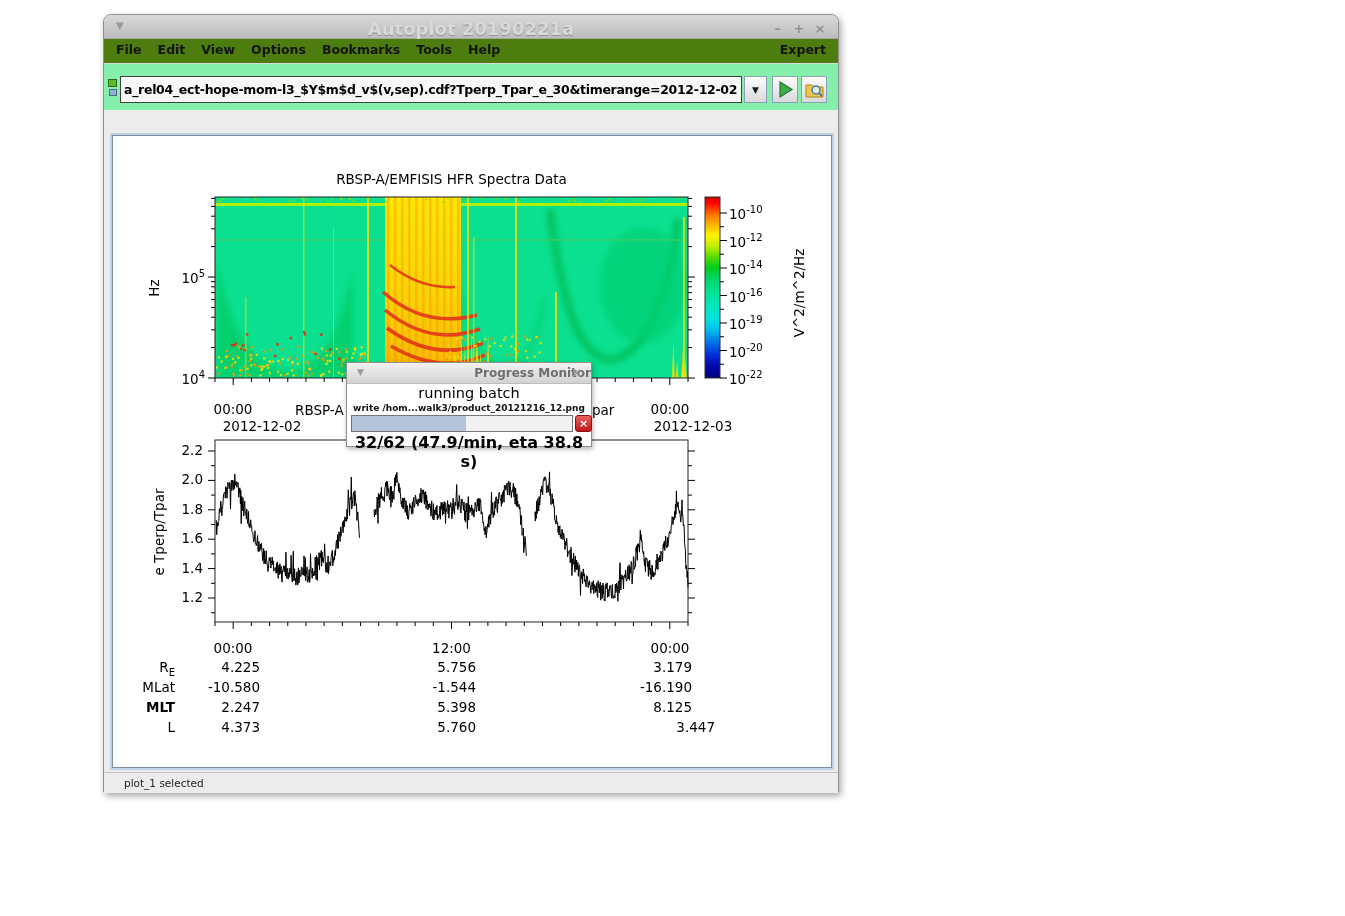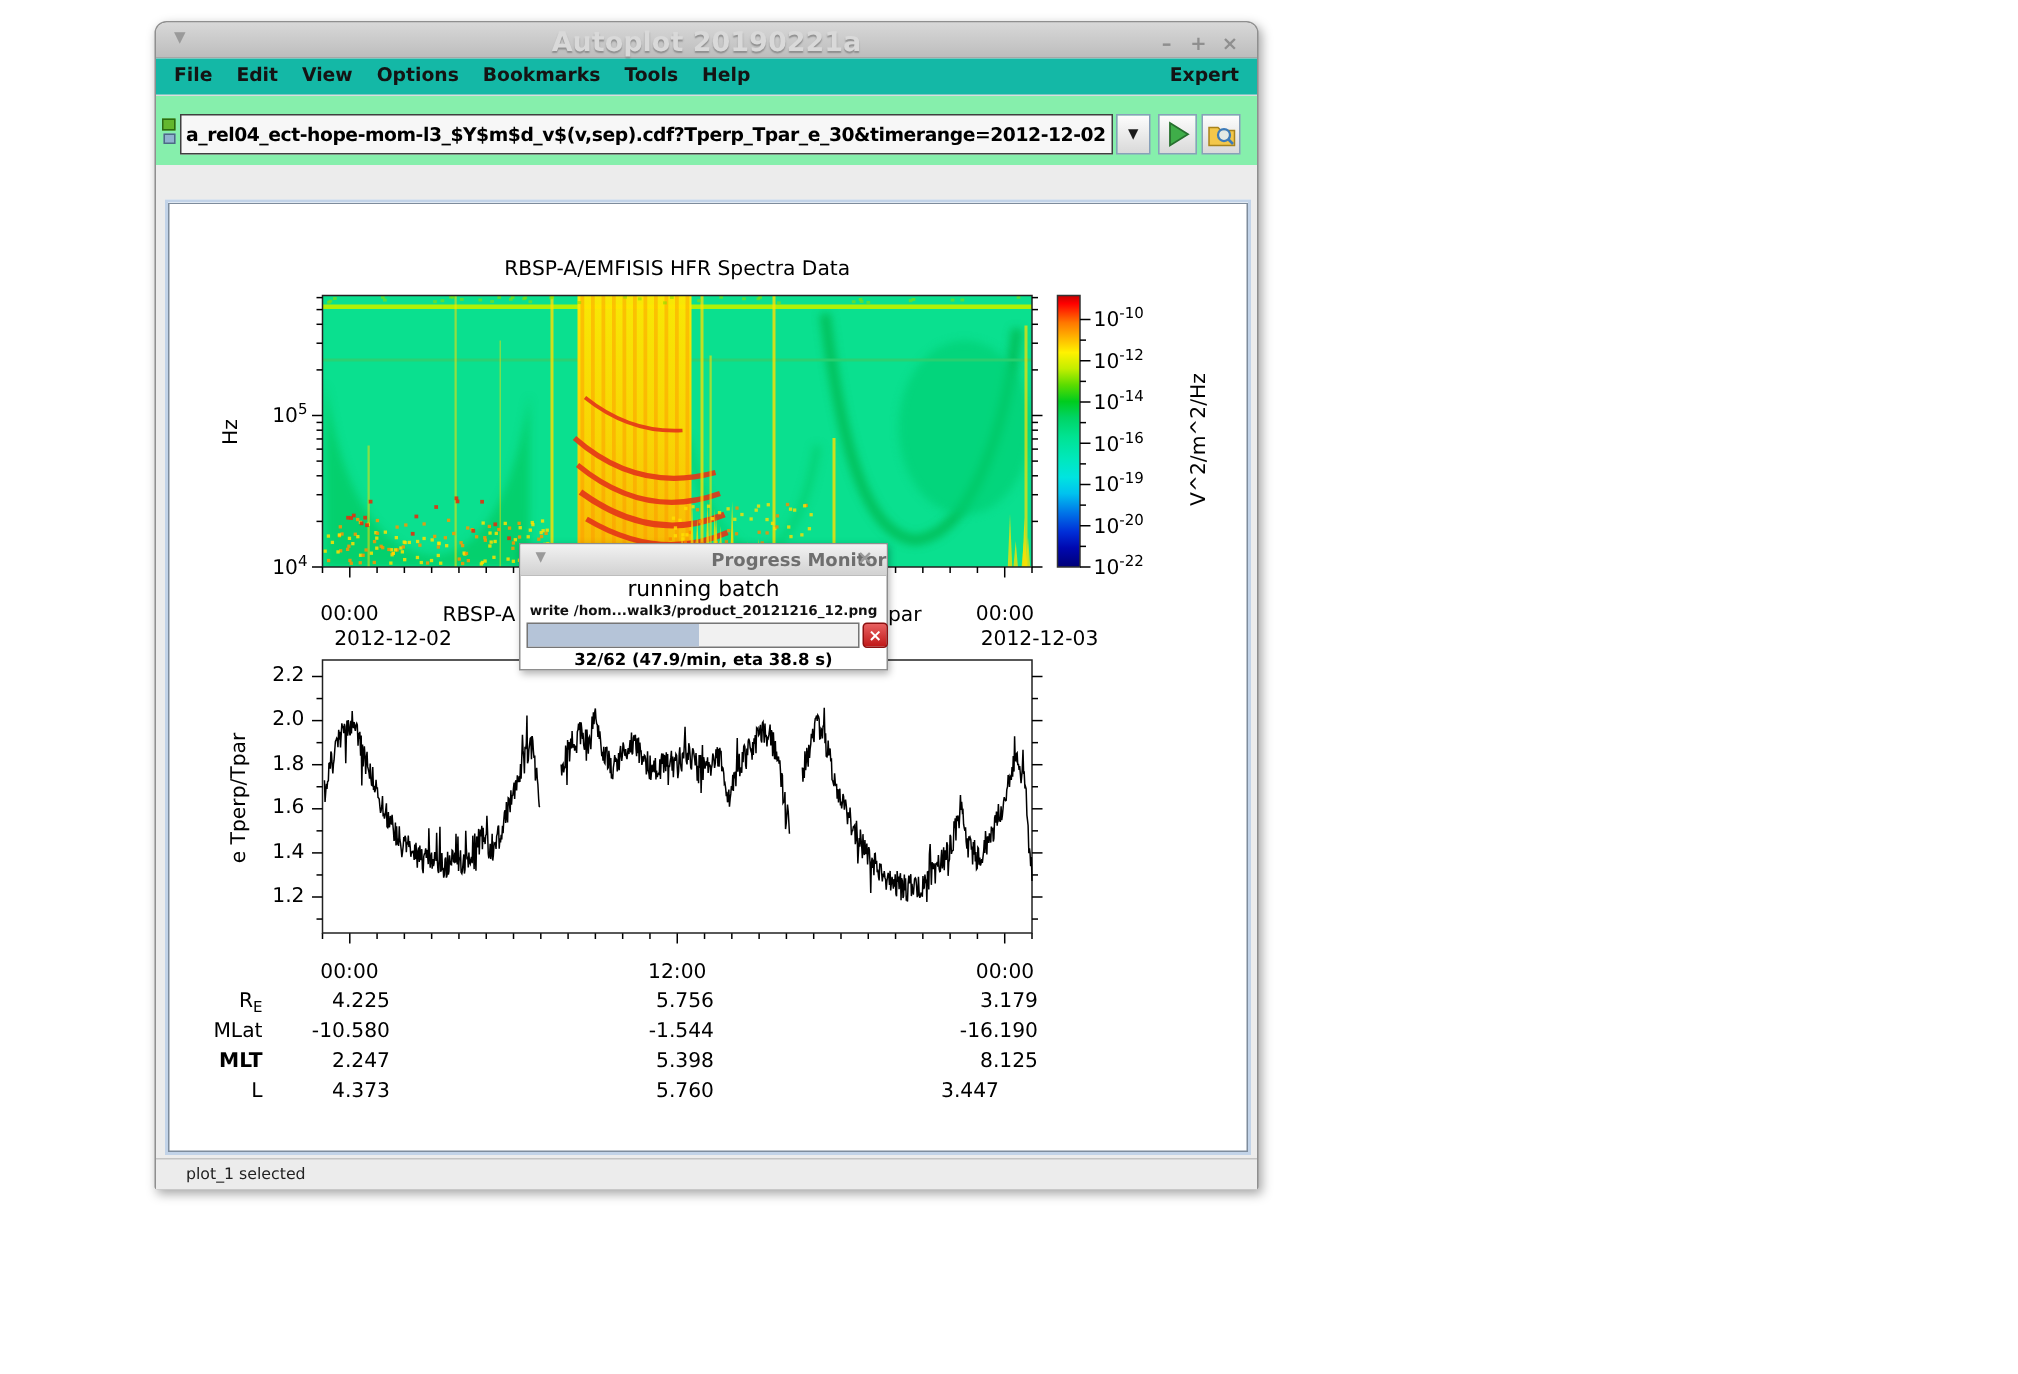--- a/index.html
+++ b/index.html
@@ -14,21 +14,21 @@
     background:linear-gradient(#d8d8d8,#bdbdbd); border-bottom:1px solid #a6a6a6;
     border-radius:7px 7px 0 0; }
   #titlebar .title { position:absolute; left:0; right:0; top:3px; text-align:center;
     font-weight:bold; font-size:18px; color:#d9d9d9; text-shadow:0 1px 1px #8f8f8f; }
   #titlebar .win-menu-arrow { position:absolute; left:12px; top:5px; font-size:10px; color:#9a9a9a; }
   #titlebar .controls { position:absolute; right:10px; top:3px; }
   #titlebar .controls span { display:inline-block; width:16px; text-align:center;
     color:#8f8f8f; font-weight:bold; font-size:13px; cursor:default; }
 
   #menubar { position:absolute; left:0; top:24px; width:100%; height:25px;
-    background:#14b8a6; border-bottom:1px solid #dcdcdc; padding-left:4px; }
+    background:#4d7c0f; border-bottom:1px solid #dcdcdc; padding-left:4px; }
   .menu-item { display:inline-block; padding:3px 8px 0 8px; font-weight:bold; font-size:12.5px; color:#141414; }
   #expert-label { position:absolute; right:12px; top:3px; font-weight:bold; font-size:12.5px; color:#141414; }
 
   #addr-row { position:absolute; left:0; top:49px; width:100%; height:46px; background:#86efac; }
   #type-icons { position:absolute; left:4px; top:15px; width:12px; }
   #type-icons .sq-green { width:9px; height:8px; background:#63b72e; border:1px solid #2c6b12; margin-bottom:2px; }
   #type-icons .sq-blue { width:8px; height:7px; background:#8fb2cf; border:1px solid #4c6b85; margin-left:1px; }
   #url-field { position:absolute; left:16px; top:12px; width:622px; height:27px;
     background:#f7f7f7; border:1px solid #3f3f3f; font-weight:bold; font-size:12.5px;
     line-height:25px; padding-left:3px; white-space:nowrap; overflow:hidden; letter-spacing:-0.3px; color:#000; }
@@ -69,21 +69,21 @@
   #pd-task { position:absolute; left:0; right:0; top:22px; text-align:center; font-size:14.5px; color:#000; }
   #pd-detail { position:absolute; left:0; right:0; top:40px; text-align:center;
     font-size:9px; font-weight:bold; color:#111; letter-spacing:0; }
   #pd-bar { position:absolute; left:4px; top:52px; width:222px; height:17px;
     background:#f1f1f1; border:1px solid #767676; }
   #pd-bar .fill { height:100%; background:#b5c4d8; }
   #pd-close { position:absolute; left:228px; top:52px; width:17px; height:17px;
     background:linear-gradient(#e86060,#c01818); border:1px solid #8c1010; border-radius:3px;
     color:#fff; font-size:11px; font-weight:bold; text-align:center; line-height:15px; }
   #pd-status { position:absolute; left:0; right:0; top:70px; text-align:center;
-    font-weight:bold; font-size:11px; color:#000; }
+    font-weight:bold; font-size:16px; color:#000; }
 </style>
 </head>
 <body>
 
 <div id="stage">
 
   <div id="app-window">
 
     <div id="titlebar">
       <span class="win-menu-arrow">▼</span>
@@ -636,21 +636,21 @@
           <div class="ov" style="left:58px; top:544px; width:90px; text-align:right;">-10.580</div>
           <div class="ov" style="left:274px; top:544px; width:90px; text-align:right;">-1.544</div>
           <div class="ov" style="left:490px; top:544px; width:90px; text-align:right;">-16.190</div>
           <div class="ov" style="left:3px; top:564px; width:60px; text-align:right;font-weight:bold;">MLT</div>
           <div class="ov" style="left:58px; top:564px; width:90px; text-align:right;">2.247</div>
           <div class="ov" style="left:274px; top:564px; width:90px; text-align:right;">5.398</div>
           <div class="ov" style="left:490px; top:564px; width:90px; text-align:right;">8.125</div>
           <div class="ov" style="left:3px; top:584px; width:60px; text-align:right;">L</div>
           <div class="ov" style="left:58px; top:584px; width:90px; text-align:right;">4.373</div>
           <div class="ov" style="left:274px; top:584px; width:90px; text-align:right;">5.760</div>
-          <div class="ov" style="left:464px; top:584px; width:90px; text-align:right;">3.447</div>
+          <div class="ov" style="left:513px; top:584px; width:90px; text-align:right;">3.447</div>
         </div>
     </div>
 
     <div id="statusbar">
       <span class="txt">plot_1 selected</span>
     </div>
   </div>
 
   <div id="progress-dialog">
     <div id="pd-titlebar">

